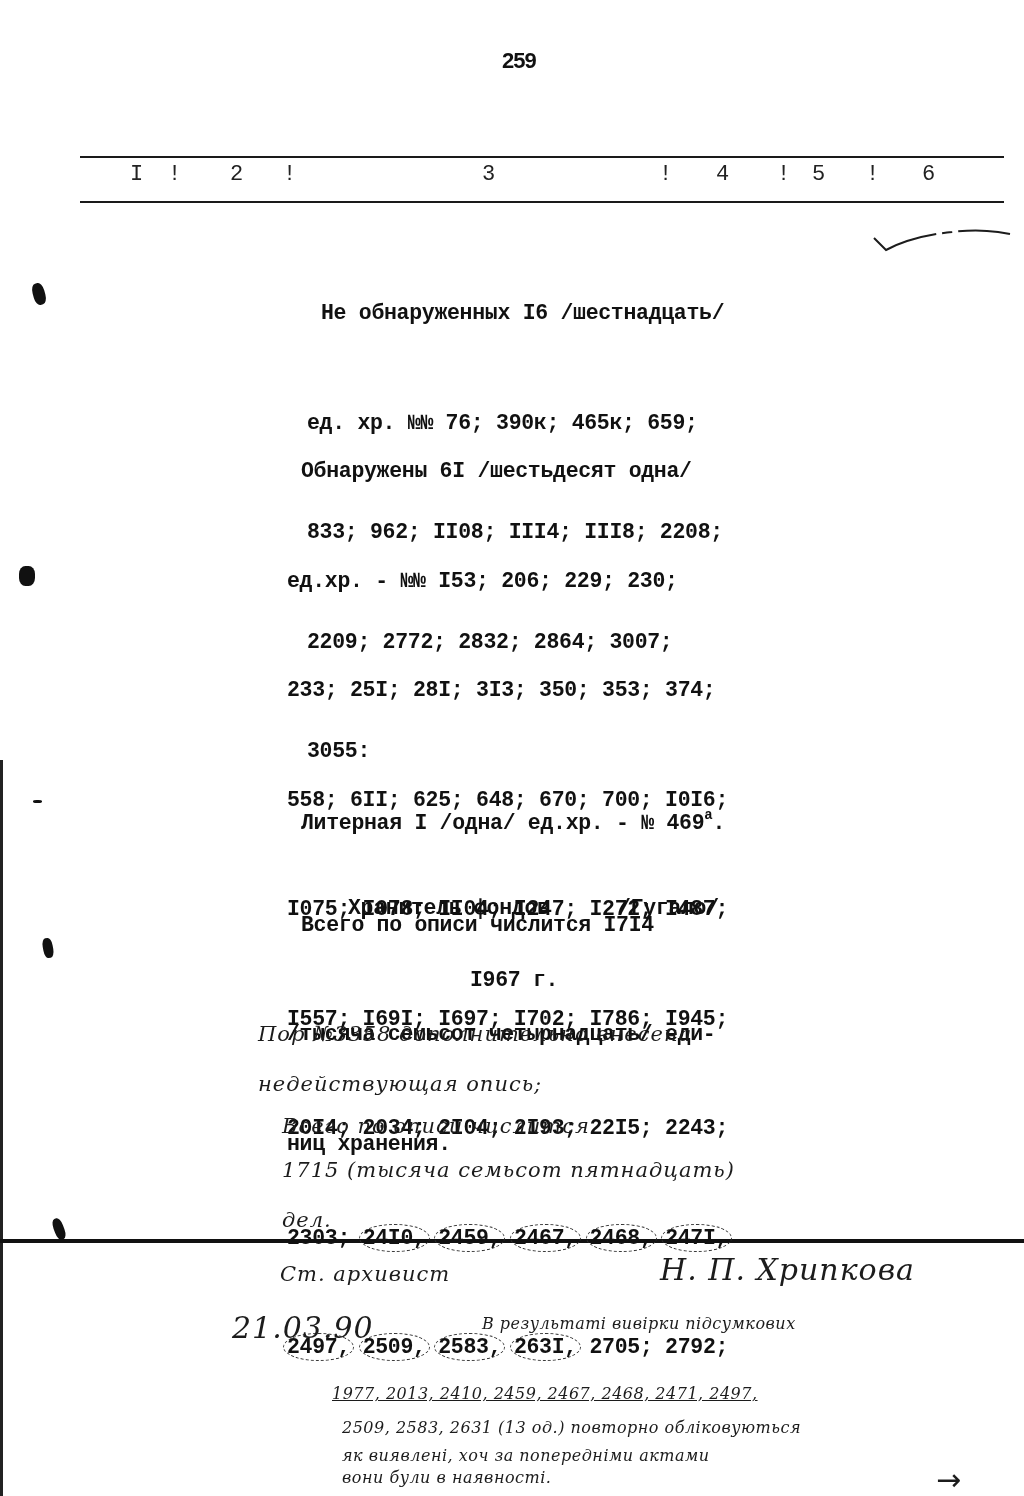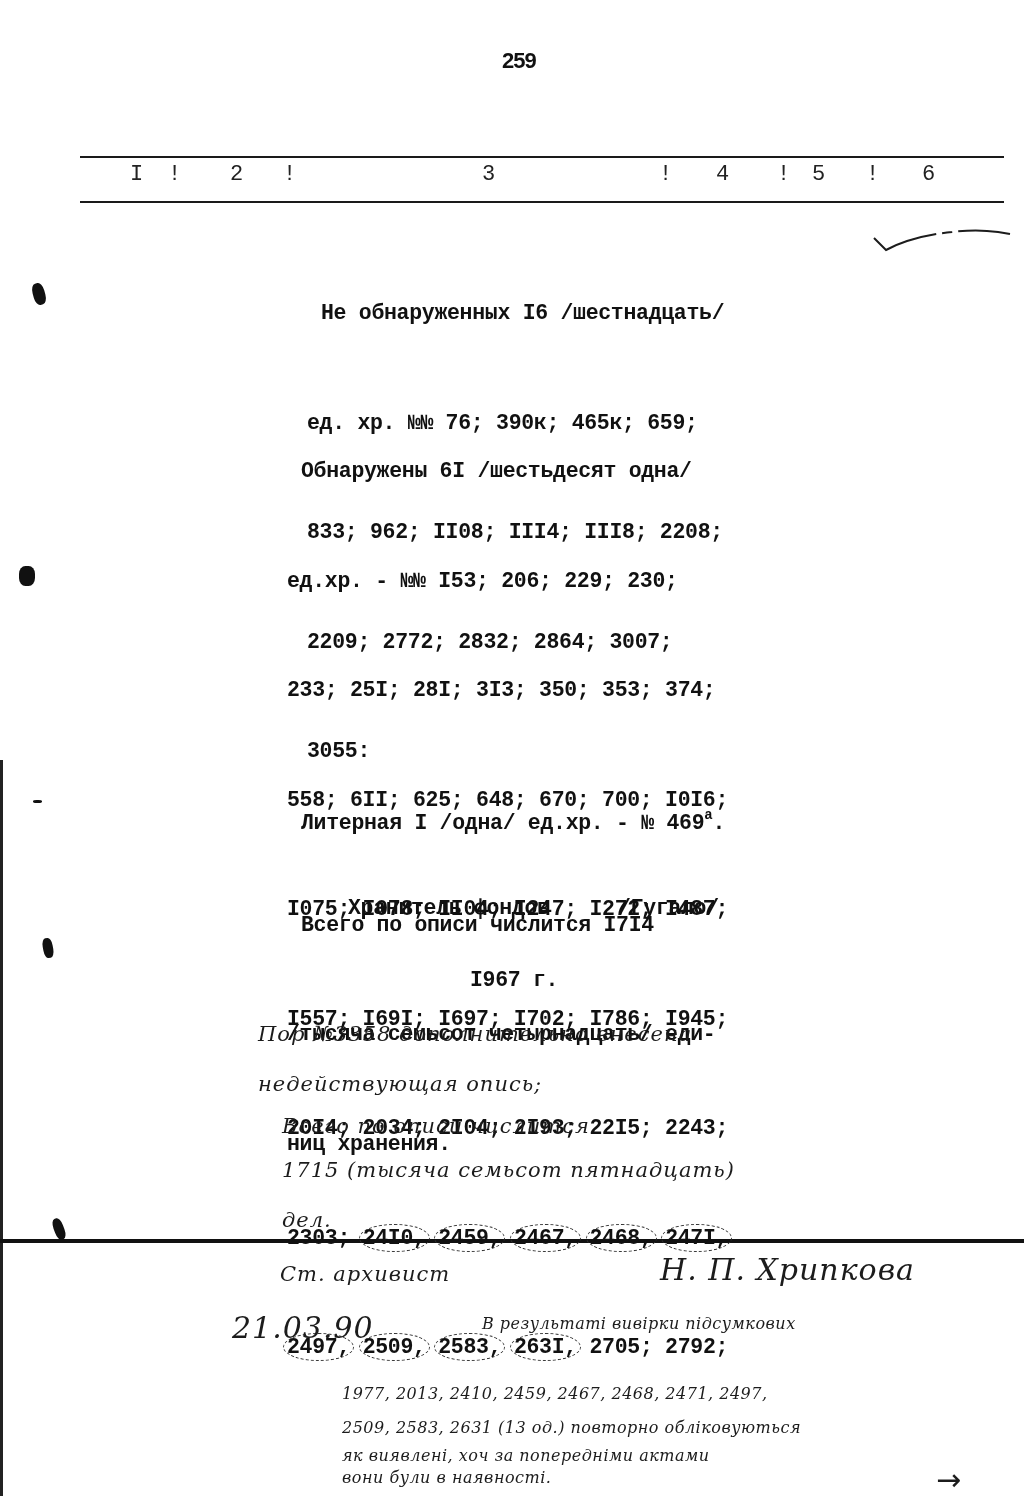--- a/index.html
+++ b/index.html
@@ -174,19 +174,19 @@
   <div class="hand" style="left:258px;top:1072px;">недействующая опись;</div>
   <div class="hand" style="left:282px;top:1114px;text-align:right;">Всего по описи числится</div>
   <div class="hand" style="left:282px;top:1158px;">1715 (тысяча семьсот пятнадцать)</div>
   <div class="hand" style="left:282px;top:1208px;">дел.</div>
 
   <div class="hand" style="left:280px;top:1262px;">Ст. архивист</div>
   <div class="hand" style="left:660px;top:1252px;font-size:30px;">Н. П. Хрипкова</div>
 
   <div class="hand" style="left:232px;top:1310px;font-size:30px;">21.03.90</div>
   <div class="hand small" style="left:482px;top:1314px;">В результаті вивірки підсумкових</div>
-  <div class="hand small" style="left:342px;top:1384px;">1977, 2013, 2410, 2459, 2467, 2468, 2471, 2497,</div>
+  <div class="hand small" style="left:332px;top:1384px;text-decoration:underline;">1977, 2013, 2410, 2459, 2467, 2468, 2471, 2497,</div>
   <div class="hand small" style="left:342px;top:1418px;">2509, 2583, 2631 (13 од.) повторно обліковуються</div>
   <div class="hand small" style="left:342px;top:1446px;">як виявлені, хоч за попередніми актами</div>
   <div class="hand small" style="left:342px;top:1468px;">вони були в наявності.</div>
   <div class="arrow">→</div>
 
 </div>
 
 </body></html>

